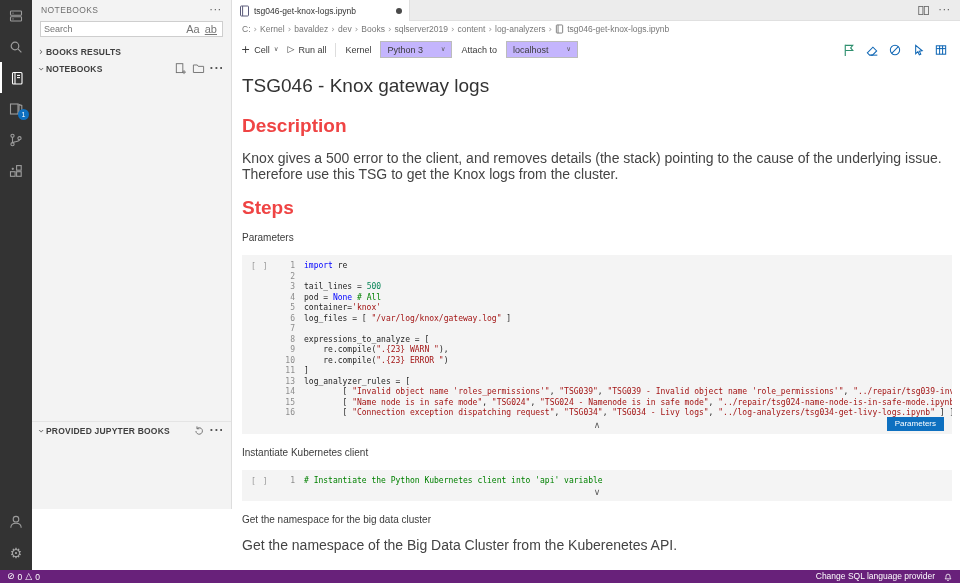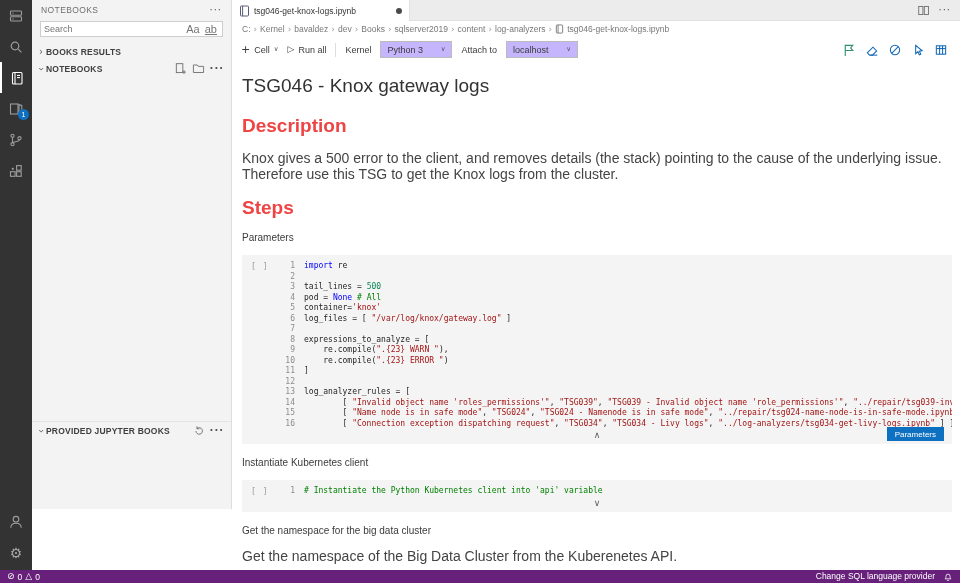--- a/index.html
+++ b/index.html
@@ -294,21 +294,20 @@
           <div class="code-line"><span class="ln">2</span><span class="code"></span></div>
           <div class="code-line"><span class="ln">3</span><span class="code"><span class="tok-pl">tail_lines = </span><span class="tok-num">500</span></span></div>
           <div class="code-line"><span class="ln">4</span><span class="code"><span class="tok-pl">pod = </span><span class="tok-kw">None</span><span class="tok-pl"> </span><span class="tok-com"># All</span></span></div>
           <div class="code-line"><span class="ln">5</span><span class="code"><span class="tok-pl">container=</span><span class="tok-str">'knox'</span></span></div>
           <div class="code-line"><span class="ln">6</span><span class="code"><span class="tok-pl">log_files = [ </span><span class="tok-str">"/var/log/knox/gateway.log"</span><span class="tok-pl"> ]</span></span></div>
           <div class="code-line"><span class="ln">7</span><span class="code"></span></div>
           <div class="code-line"><span class="ln">8</span><span class="code"><span class="tok-pl">expressions_to_analyze = [</span></span></div>
           <div class="code-line"><span class="ln">9</span><span class="code"><span class="tok-pl">    re.compile(</span><span class="tok-str">".{23} WARN "</span><span class="tok-pl">),</span></span></div>
           <div class="code-line"><span class="ln">10</span><span class="code"><span class="tok-pl">    re.compile(</span><span class="tok-str">".{23} ERROR "</span><span class="tok-pl">)</span></span></div>
           <div class="code-line"><span class="ln">11</span><span class="code"><span class="tok-pl">]</span></span></div>
-          <div class="code-line"><span class="ln">12</span><span class="code"></span></div>
           <div class="code-line"><span class="ln">13</span><span class="code"><span class="tok-pl">log_analyzer_rules = [</span></span></div>
           <div class="code-line"><span class="ln">14</span><span class="code"><span class="tok-pl">        [ </span><span class="tok-str">"Invalid object name 'roles_permissions'"</span><span class="tok-pl">, </span><span class="tok-str">"TSG039"</span><span class="tok-pl">, </span><span class="tok-str">"TSG039 - Invalid object name 'role_permissions'"</span><span class="tok-pl">, </span><span class="tok-str">"../repair/tsg039-invalid-object-name-role-permissions.ipynb"</span></span></div>
           <div class="code-line"><span class="ln">15</span><span class="code"><span class="tok-pl">        [ </span><span class="tok-str">"Name node is in safe mode"</span><span class="tok-pl">, </span><span class="tok-str">"TSG024"</span><span class="tok-pl">, </span><span class="tok-str">"TSG024 - Namenode is in safe mode"</span><span class="tok-pl">, </span><span class="tok-str">"../repair/tsg024-name-node-is-in-safe-mode.ipynb"</span></span></div>
           <div class="code-line"><span class="ln">16</span><span class="code"><span class="tok-pl">        [ </span><span class="tok-str">"Connection exception dispatching request"</span><span class="tok-pl">, </span><span class="tok-str">"TSG034"</span><span class="tok-pl">, </span><span class="tok-str">"TSG034 - Livy logs"</span><span class="tok-pl">, </span><span class="tok-str">"../log-analyzers/tsg034-get-livy-logs.ipynb"</span><span class="tok-pl"> ] ]</span></span></div>
         </div>
       <div class="cell-collapse">∧</div>
       <div class="param-badge">Parameters</div>
     </div>
 
     <h3 class="nb-h3">Instantiate Kubernetes client</h3>

